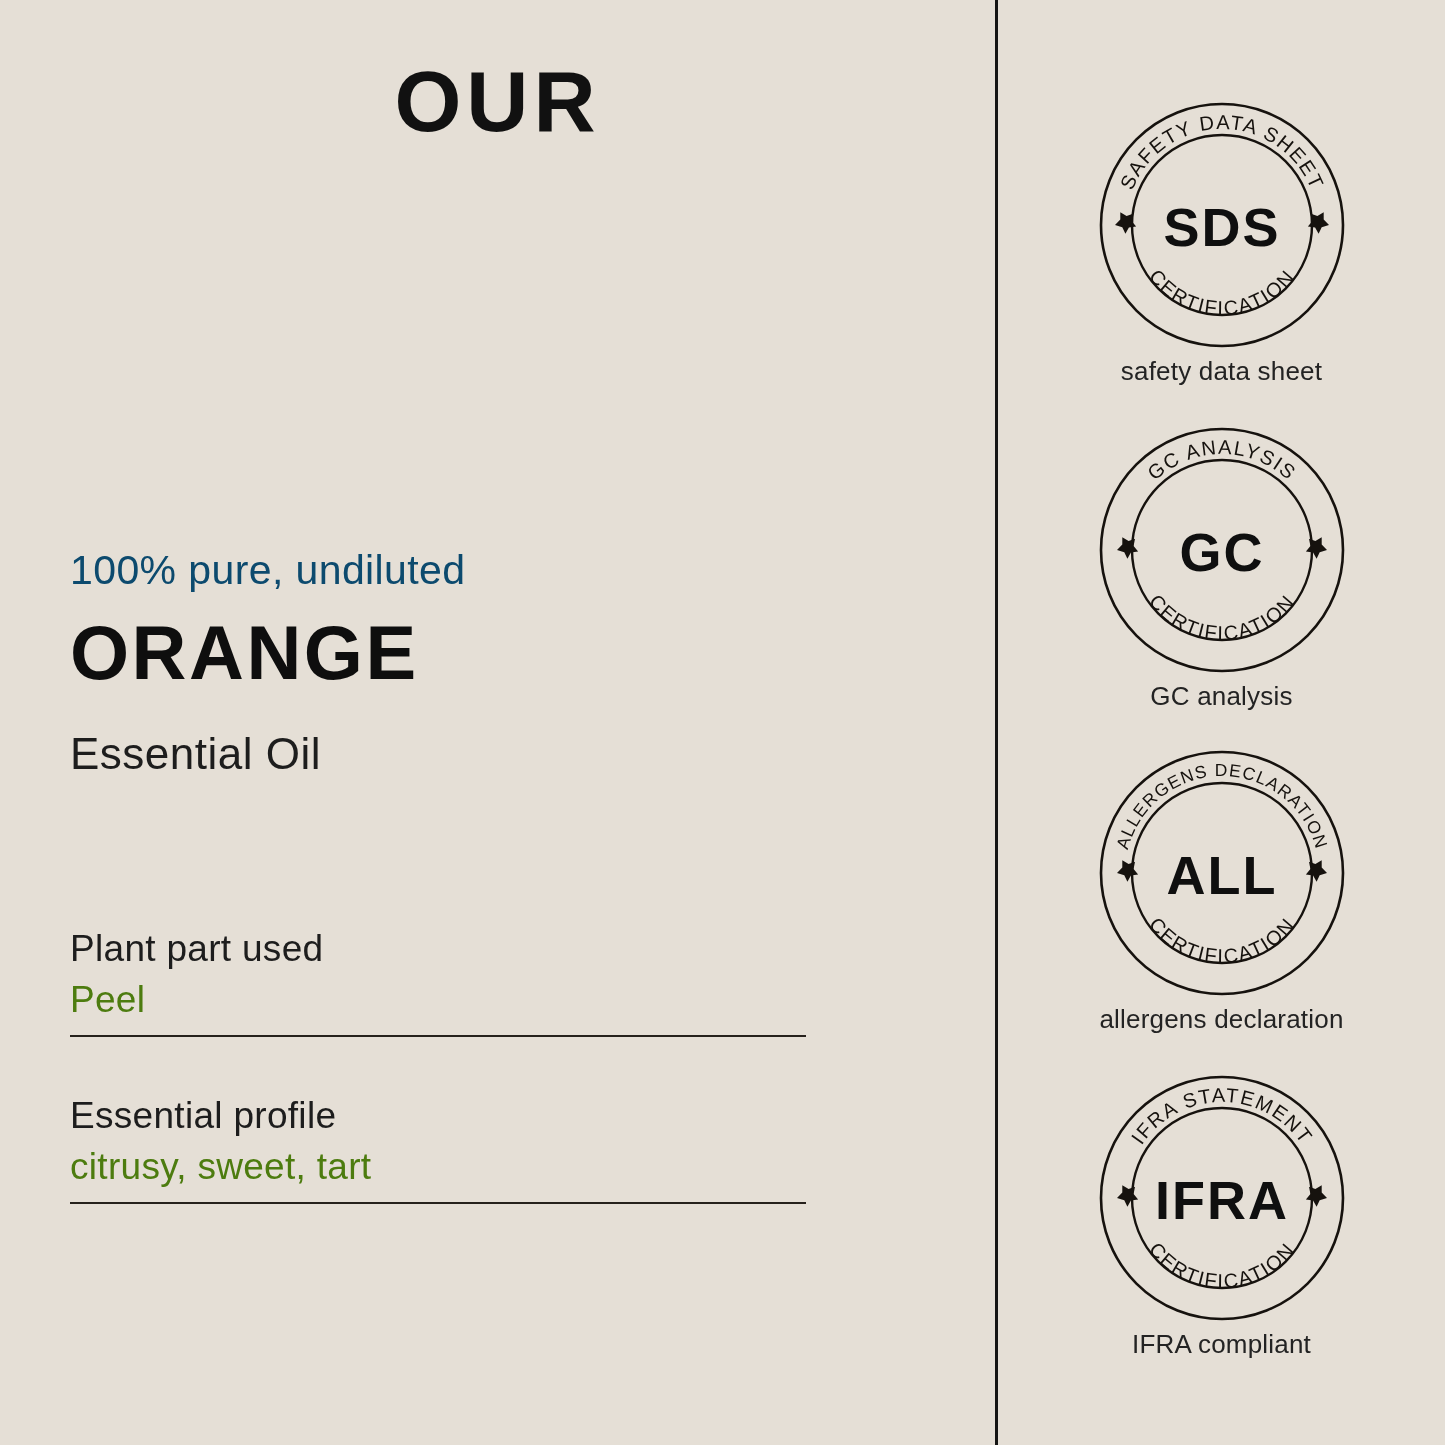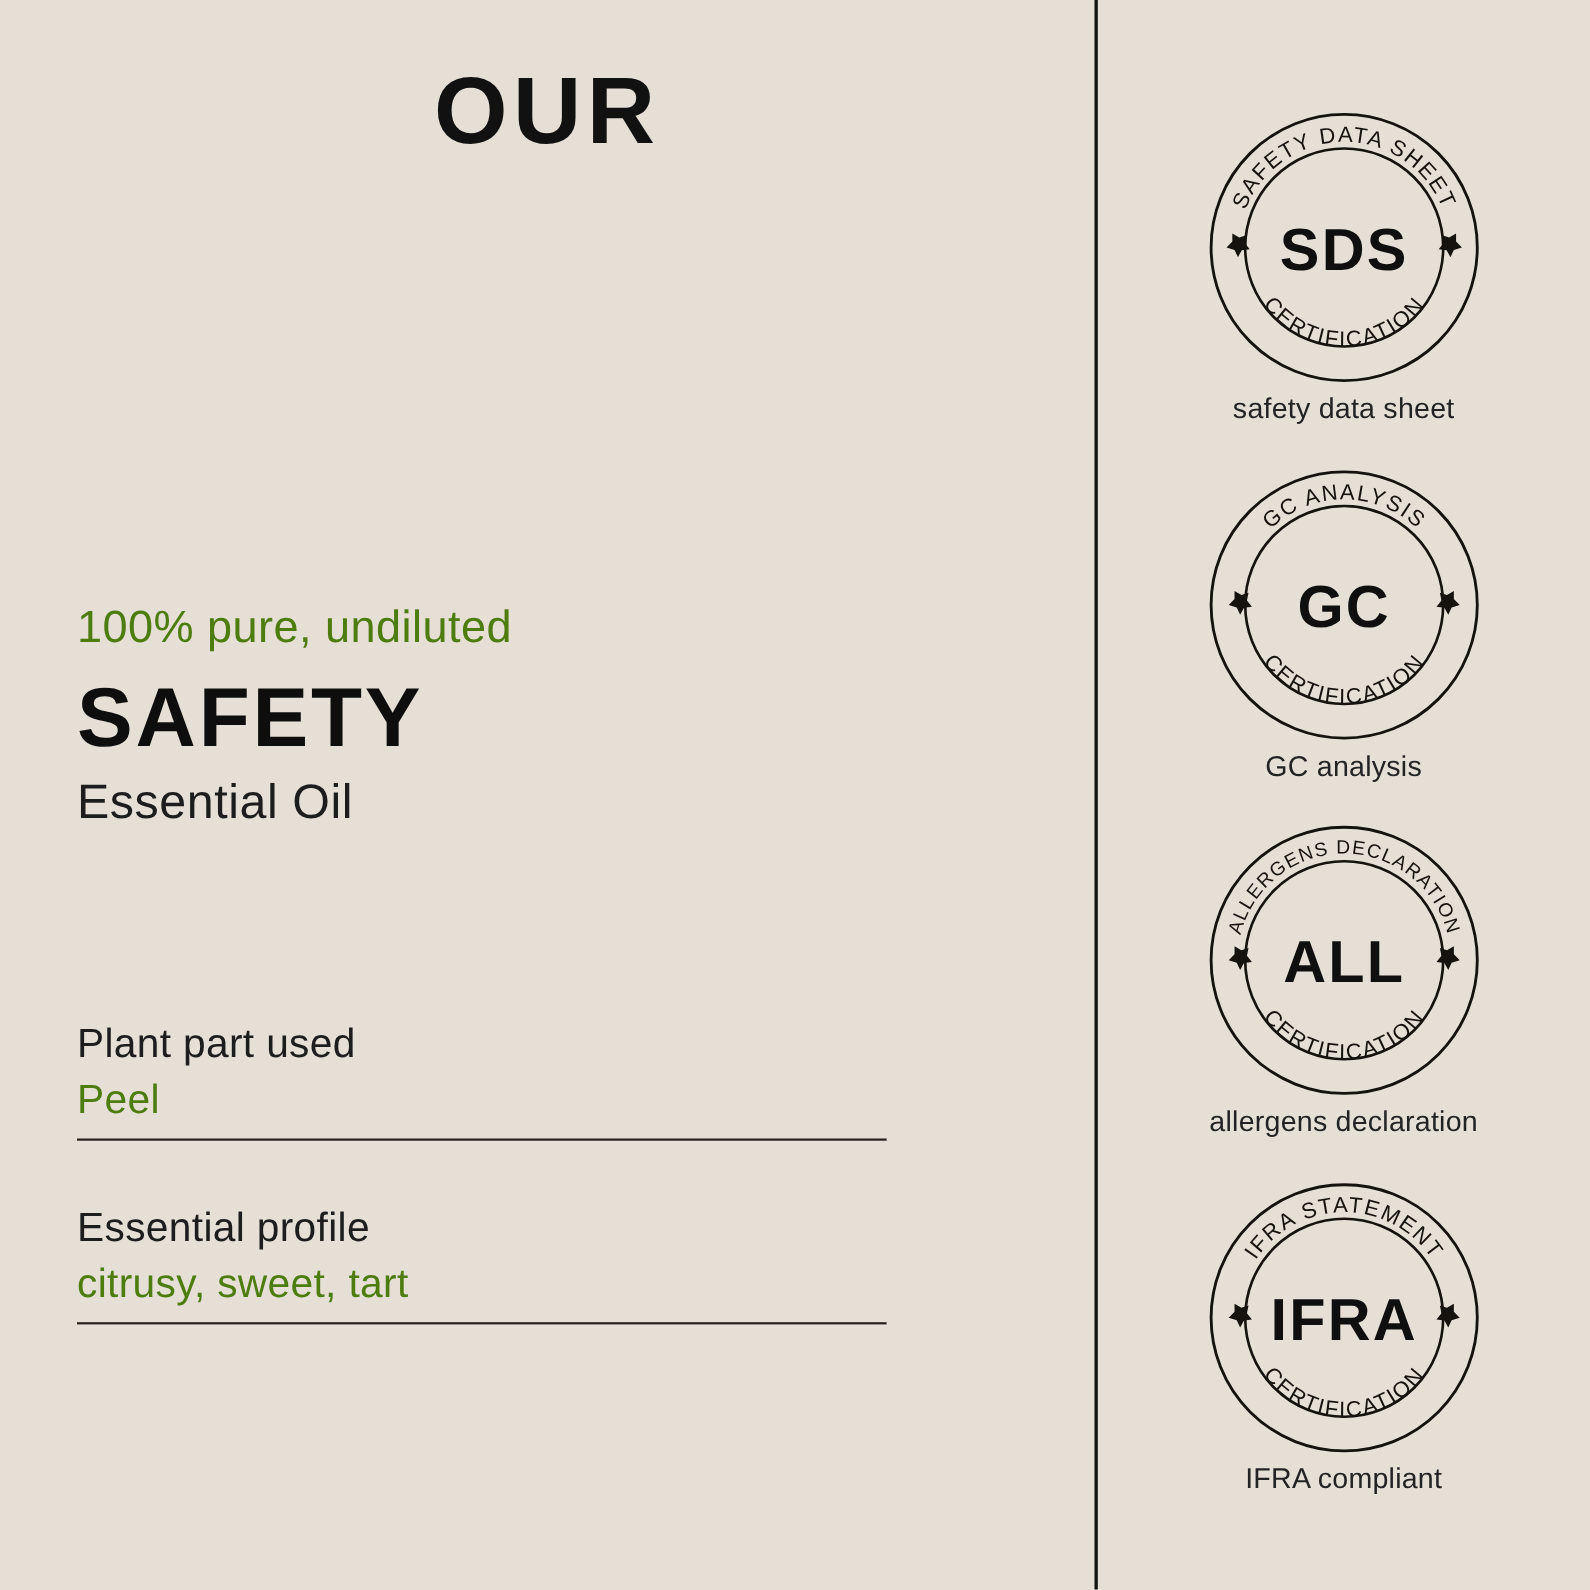--- a/index.html
+++ b/index.html
@@ -70,32 +70,32 @@
     position: absolute;
     left: 70px;
     top: 548px;
     width: 760px;
   }
   .product-pure {
     font-size: 41px;
     font-weight: 300;
     letter-spacing: 0.4px;
     line-height: 1.1;
-    color: #4d7c0f;
+    color: #0c4a6e;
   }
   .product-name {
     margin-top: 22px;
     font-size: 76px;
     font-weight: 700;
     letter-spacing: 2.5px;
     line-height: 1.0;
     color: #0e0e0e;
   }
   .product-type {
-    margin-top: 16px;
+    margin-top: 40px;
     font-size: 44px;
     font-weight: 300;
     letter-spacing: 0.5px;
     line-height: 1.05;
     color: #1d1d1d;
   }
 
   .spec-list {
     position: absolute;
     left: 70px;
@@ -199,21 +199,21 @@
 <div id="page" style="background: rgb(229, 223, 214);">
 
   <div class="left-col">
 
     <div class="heading-block">
       <div class="heading-our">OUR</div>
     </div>
 
     <div class="product-block">
       <div class="product-pure">100% pure, undiluted</div>
-      <div class="product-name">SAFETY</div>
+      <div class="product-name">ORANGE</div>
       <div class="product-type">Essential Oil</div>
     </div>
 
     <div class="spec-list">
 
       <div class="spec-row">
         <div class="spec-label">Plant part used</div>
         <div class="spec-value">Peel</div>
         <div class="spec-rule"></div>
       </div>

